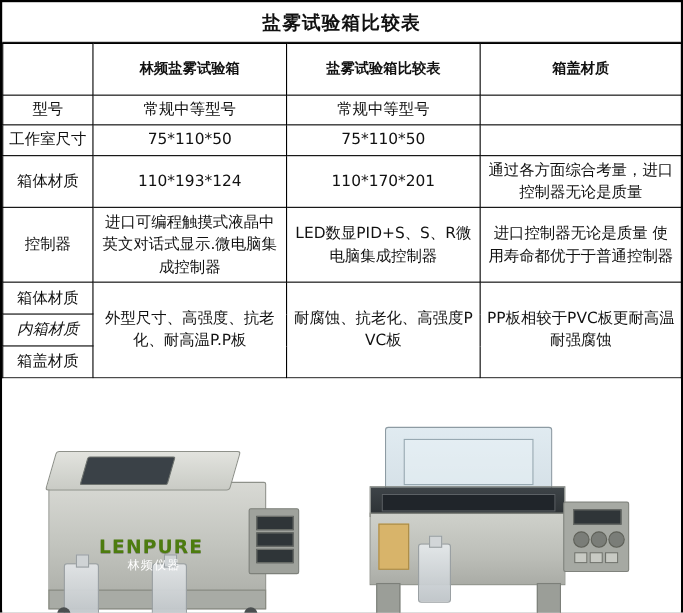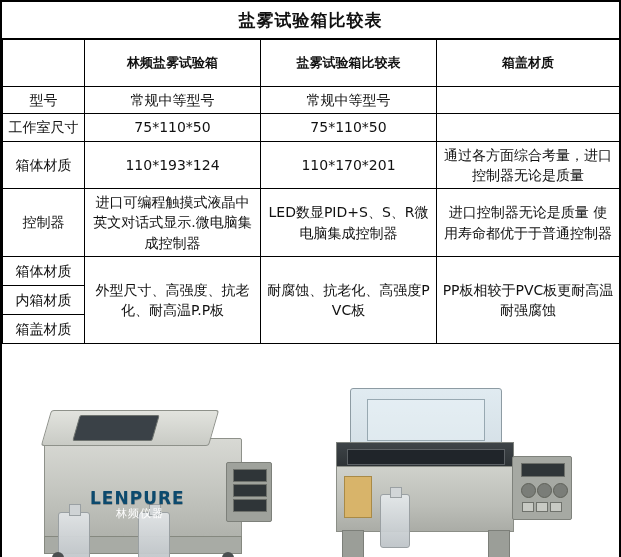--- a/index.html
+++ b/index.html
@@ -71,21 +71,21 @@
     text-align: center;
   }
   td.lft {
     text-align: left;
   }
   tr.h-model td { height: 20px; }
   tr.h-work td { height: 18px; }
   tr.h-outer td { height: 30px; }
   tr.h-ctrl td { height: 60px; }
   tr.h-mat1 td { height: 22px; }
-  tr.h-mat2 td { height: 22px; }
+  tr.h-mat2 td { height: 22px; font-style: italic; }
   tr.h-mat3 td { height: 22px; margin-top: 16px; }
 
   .images {
     position: relative;
     height: 238px;
     border-bottom: 1px solid #000000;
     overflow: hidden;
     background: #ffffff;
   }
 
@@ -186,21 +186,21 @@
     height: 12px;
     background: #4b4f50;
     border-radius: 50%;
   }
   .m1 .wheel.w1 { left: 22px; }
   .m1 .wheel.w2 { left: 192px; }
   .m1 .logo {
     position: absolute;
     left: 60px;
     top: 86px;
-    color: #0c4a6e;
+    color: #4d7c0f;
     font-size: 17px;
     font-weight: bold;
     letter-spacing: 1px;
     text-shadow: 0 1px 0 rgba(0,0,0,.25);
   }
   .m1 .logo-sub {
     position: absolute;
     left: 86px;
     top: 104px;
     color: #ffffff;

